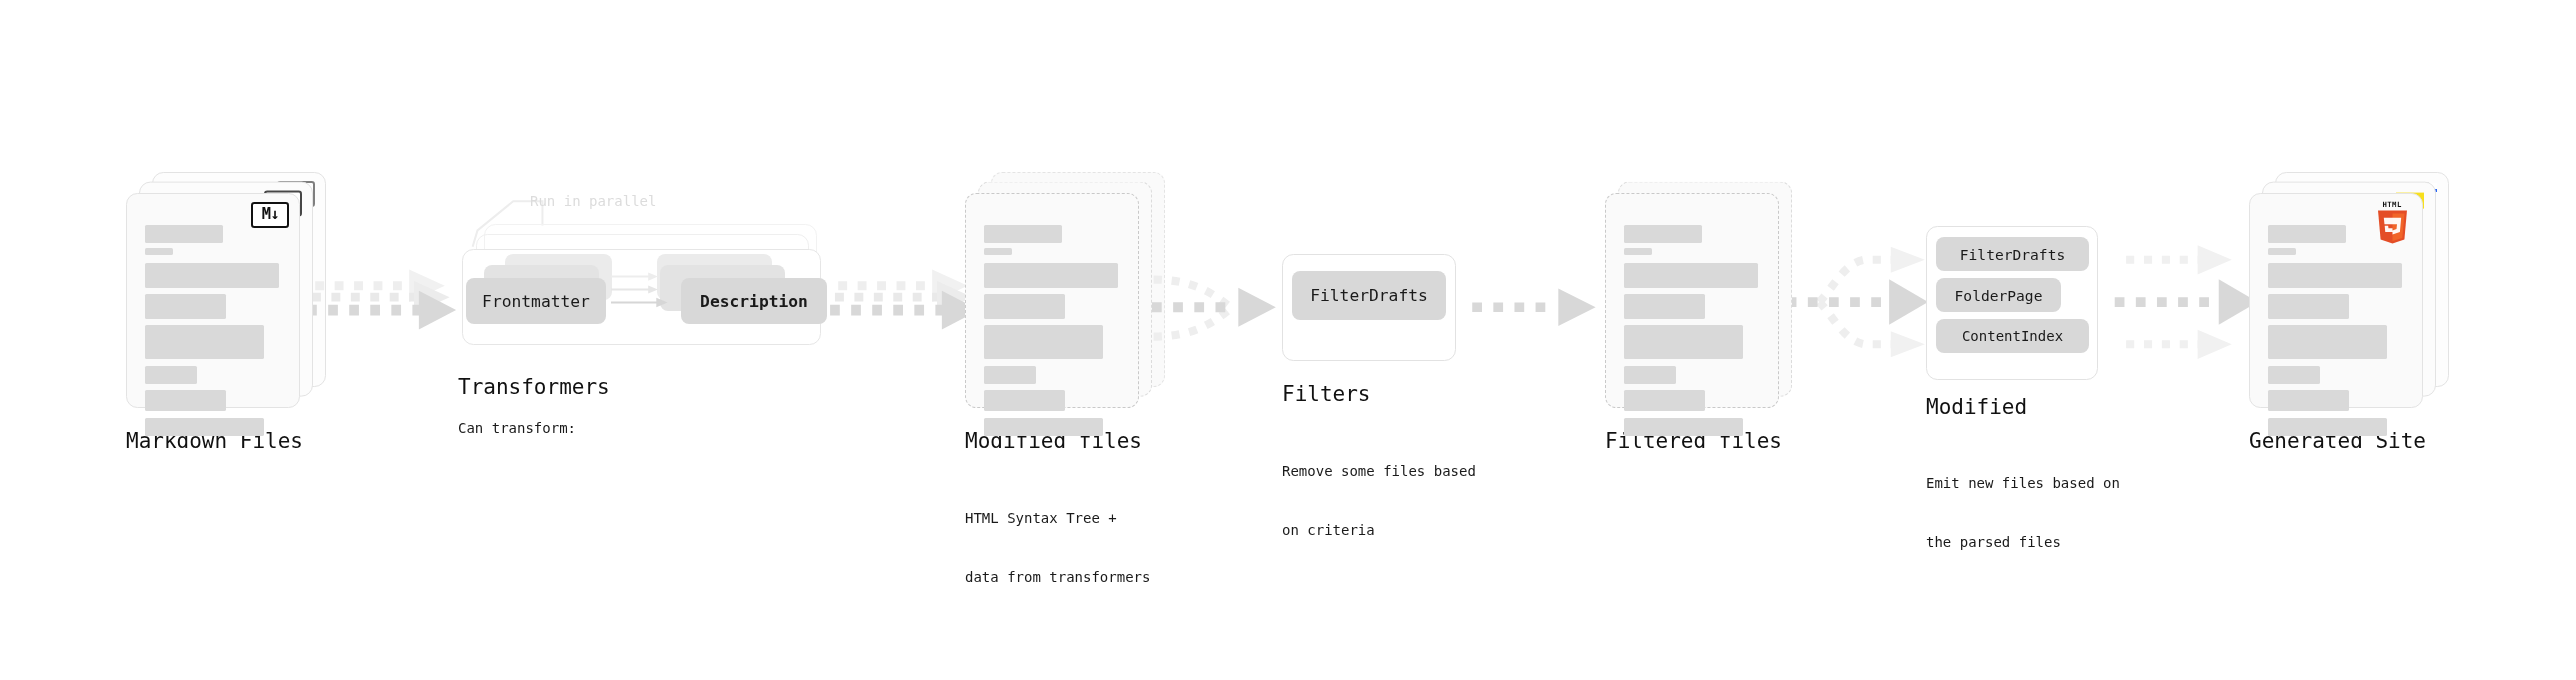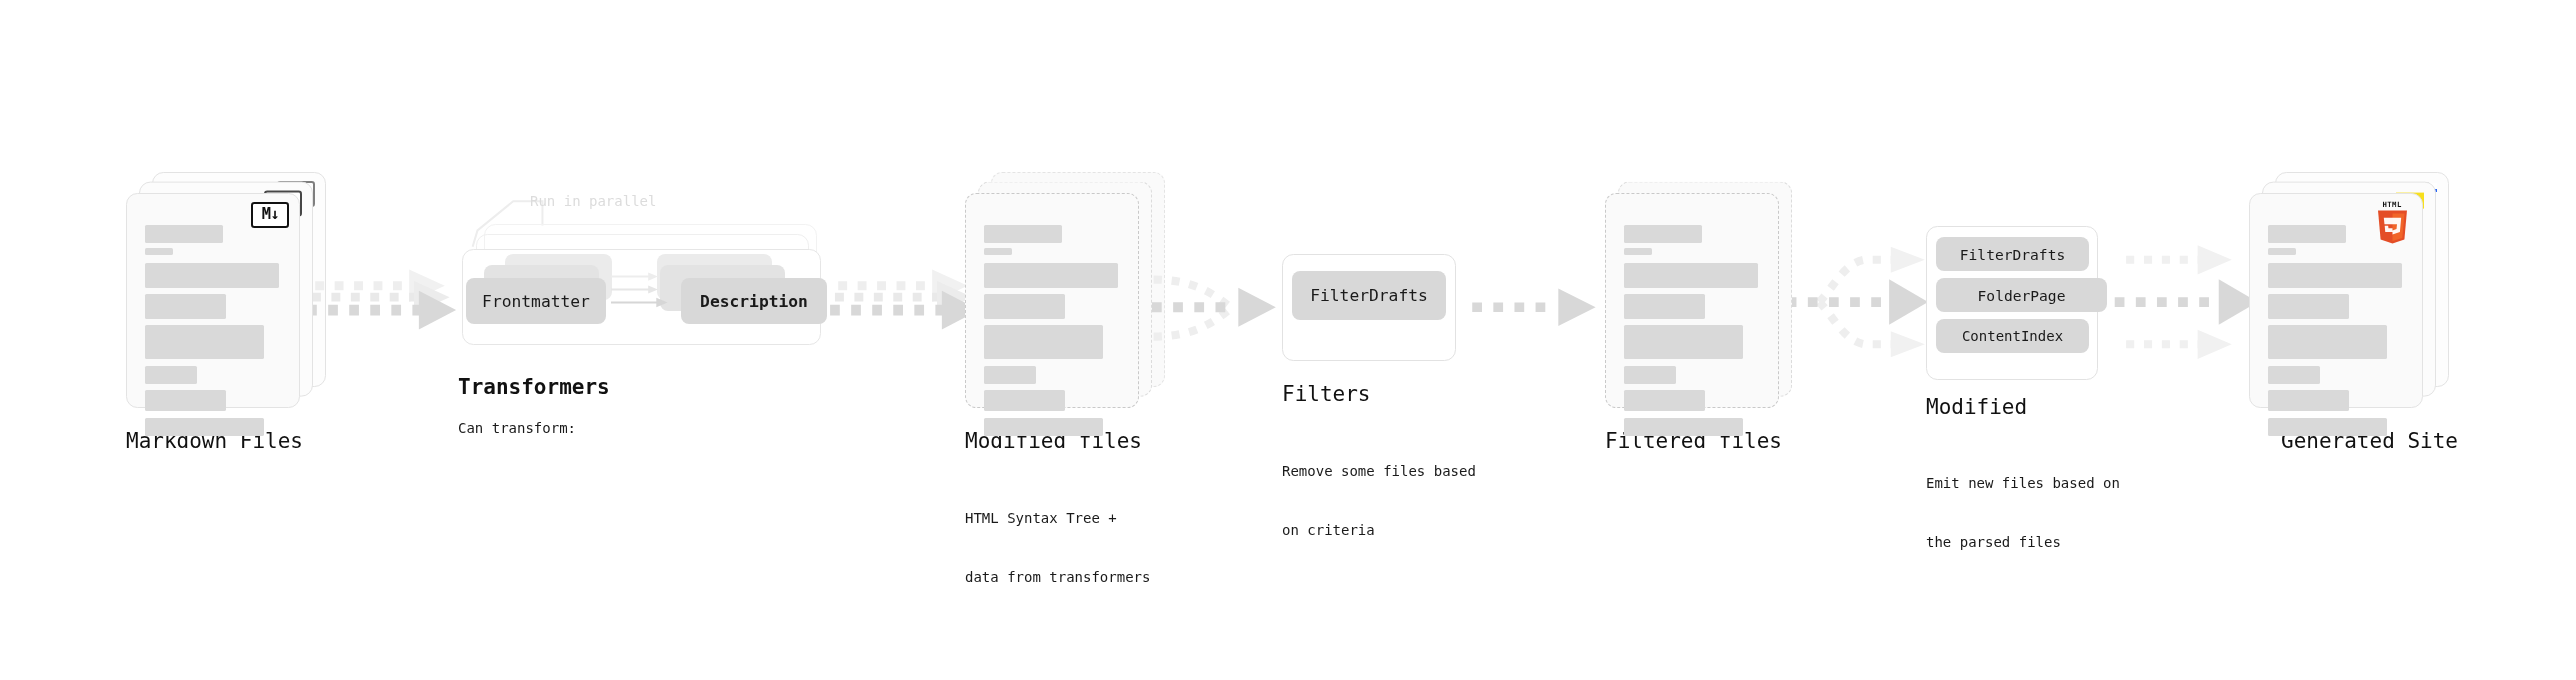--- a/index.html
+++ b/index.html
@@ -144,21 +144,21 @@
     <polygon points="56,34 70,40 56,46" fill="#d6d6d6"></polygon>
   </svg>
 
   <div class="pill" style="left:466px;top:278px;width:140px;height:46px;">
     <span>Frontmatter</span>
   </div>
   <div class="pill" style="left:681px;top:278px;width:146px;height:46px;font-weight:bold;">
     <span>Description</span>
   </div>
 
-  <div class="title" style="left:458px;top:375px;font-weight:bold;">Transformers</div>
+  <div class="title" style="left:458px;top:375px;">Transformers</div>
   <div class="subtitle" style="left:458px;top:419px;">Can transform:</div>
 
   <svg class="abs" style="left:830px;top:268px;" width="146" height="81" viewBox="0 0 180 100">
     <g fill="none" stroke="#eeeeee" stroke-width="11" stroke-dasharray="11 13">
       <line x1="10" y1="22" x2="134" y2="22"></line>
     </g>
     <polygon points="126,2 170,22 126,42" fill="#f1f1f1"></polygon>
     <g fill="none" stroke="#e9e9e9" stroke-width="11" stroke-dasharray="11 13">
       <line x1="6" y1="36" x2="140" y2="36"></line>
     </g>
@@ -246,21 +246,21 @@
     <g fill="none" stroke="#d8d8d8" stroke-width="12" stroke-dasharray="12 14">
       <line x1="8" y1="80" x2="132" y2="80"></line>
     </g>
     <polygon points="134,52 182,80 134,108" fill="#d8d8d8"></polygon>
   </svg>
 
   <div class="groupbox solidbg" style="left:1926px;top:226px;width:172px;height:154px;border-color:#e2e2e2;"></div>
   <div class="pill" style="left:1936px;top:237px;width:153px;height:34px;font-size:14.6px;">
     <span>FilterDrafts</span>
   </div>
-  <div class="pill" style="left:1936px;top:278px;width:171px;height:34px;font-size:14.6px;">
+  <div class="pill" style="left:1936px;top:278px;width:125px;height:34px;font-size:14.6px;">
     <span>FolderPage</span>
   </div>
   <div class="pill" style="left:1936px;top:319px;width:153px;height:34px;font-size:14px;">
     <span>ContentIndex</span>
   </div>
   <div class="title" style="left:1926px;top:395px;">Modified</div>
   <div class="subtitle" style="left:1926px;top:435px;">
     <div>Emit new files based on</div>
     <div>the parsed files</div>
   </div>
@@ -303,16 +303,16 @@
           <div class="bar" style="width: 28px; height: 7.3px; margin-bottom: 8.1px;"></div>
           <div class="bar" style="width: 134px; height: 24.4px; margin-bottom: 6.5px;"></div>
           <div class="bar" style="width: 81px; height: 24.4px; margin-bottom: 6.5px;"></div>
           <div class="bar" style="width: 119px; height: 34px; margin-bottom: 6.5px;"></div>
           <div class="bar" style="width: 52px; height: 18px; margin-bottom: 6.5px;"></div>
           <div class="bar" style="width: 81px; height: 21px; margin-bottom: 6.5px;"></div>
           <div class="bar" style="width: 119px; height: 18px; margin-bottom: 0px;"></div>
         </div>
     </div>
   </div>
-  <div class="title" style="left:2249px;top:429px;margin-left:32px;">Generated Site</div>
+  <div class="title" style="left:2249px;top:429px;">Generated Site</div>
 
 </div>
 
 
 </body></html>

